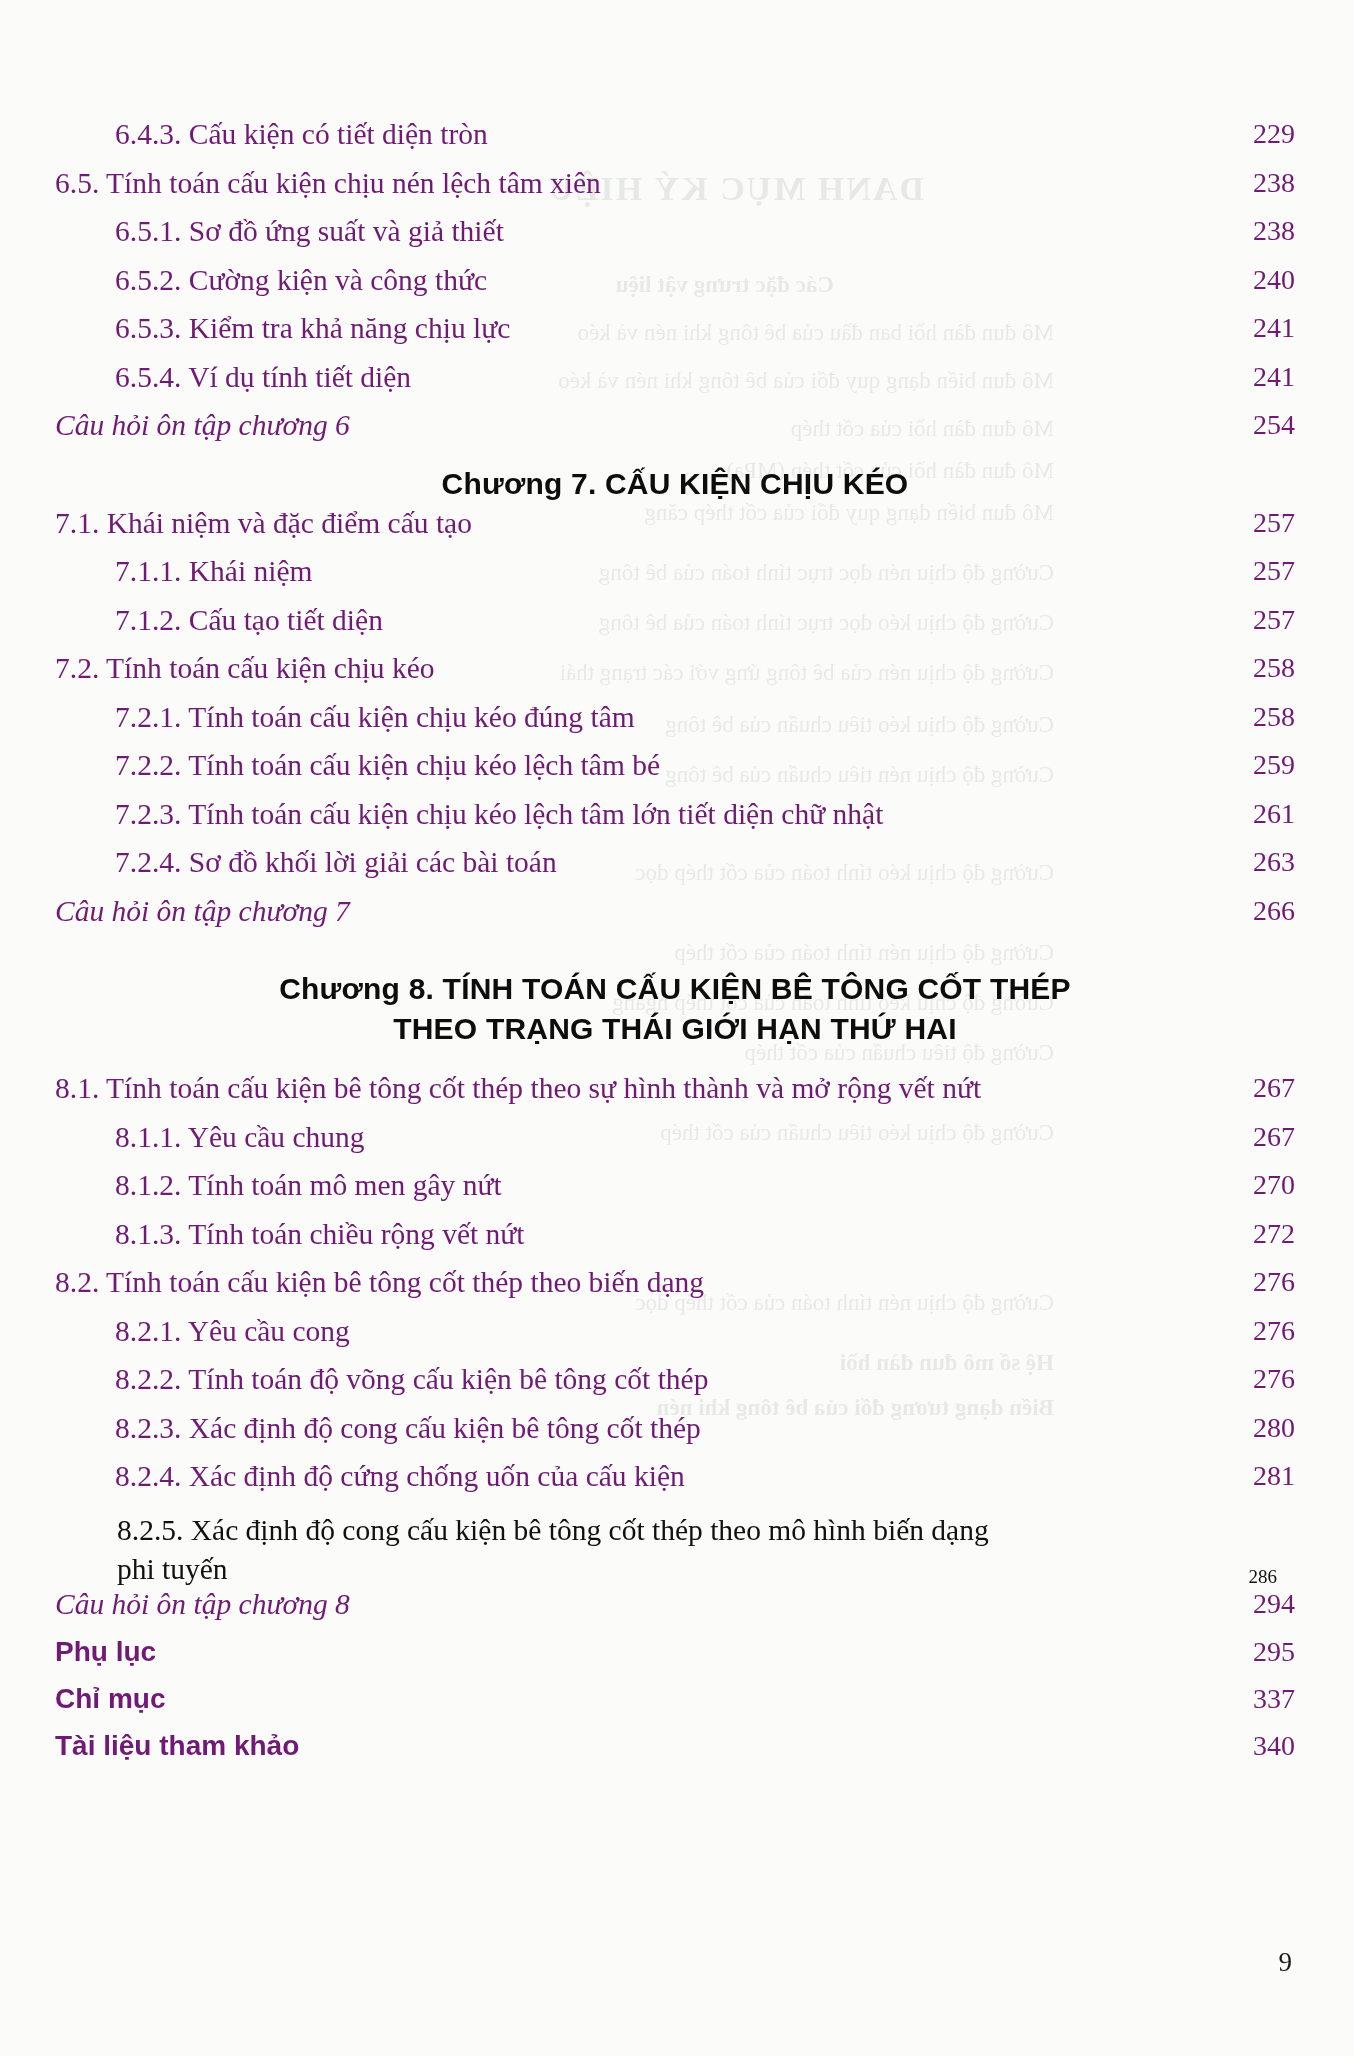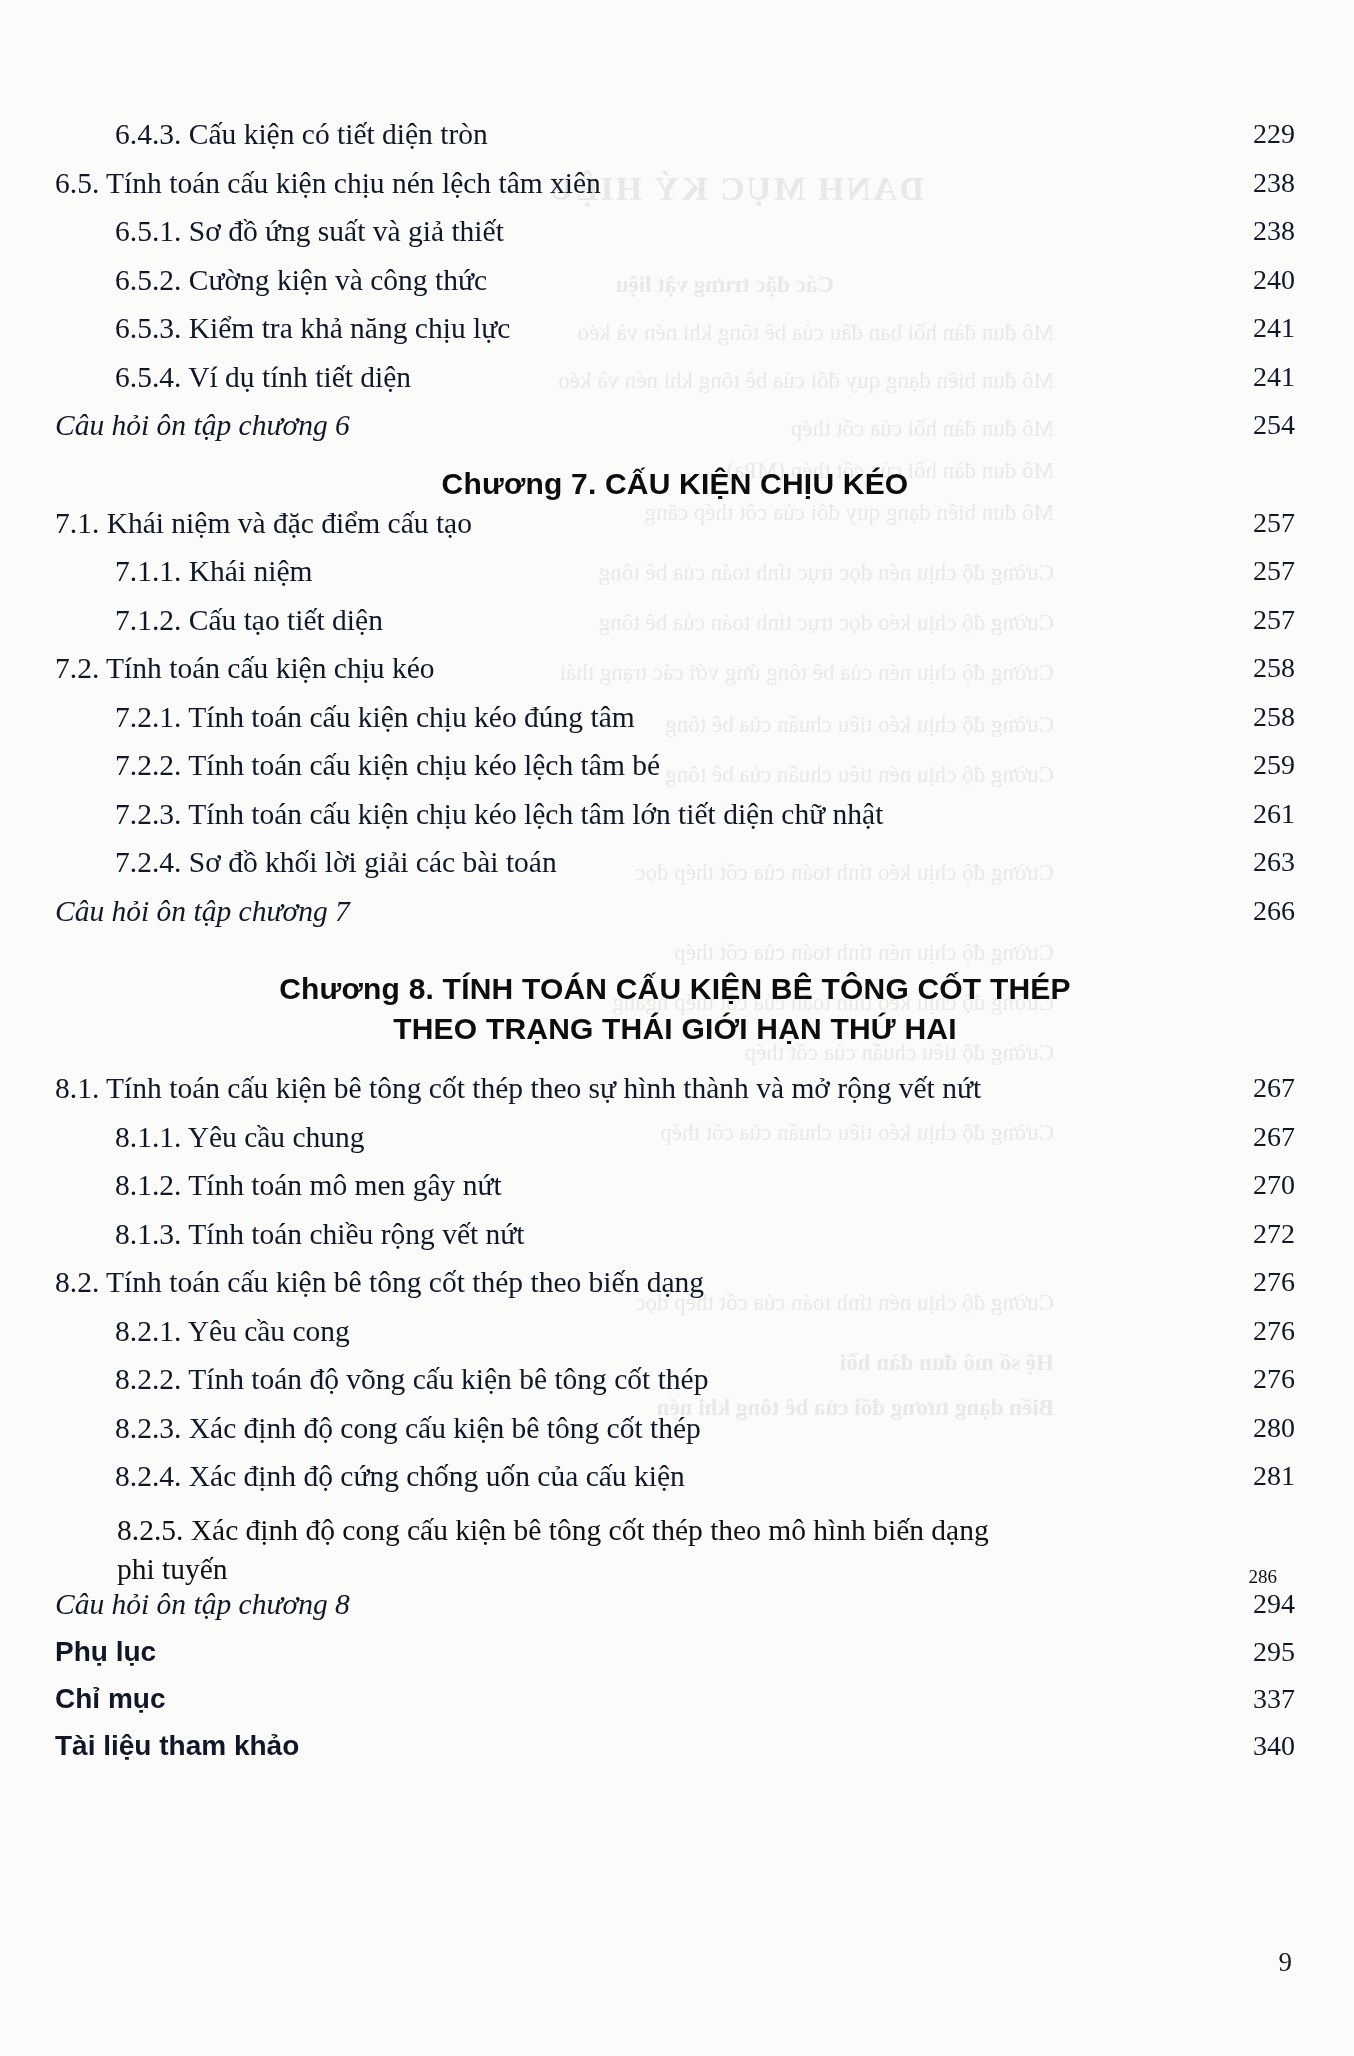--- a/index.html
+++ b/index.html
@@ -53,21 +53,21 @@
     top: 120px;
     width: 1240px;
   }
   .toc-line {
     position: relative;
     display: flex;
     align-items: baseline;
     font-size: 29.5px;
     line-height: 1.0;
     margin-bottom: 19px;
-    color: #0f172a;
+    color: #701a75;
   }
   .toc-line .txt {
     white-space: nowrap;
   }
   .toc-line .pg {
     position: absolute;
     right: 0;
     font-size: 28px;
   }
   .indent0 { padding-left: 0px; }

